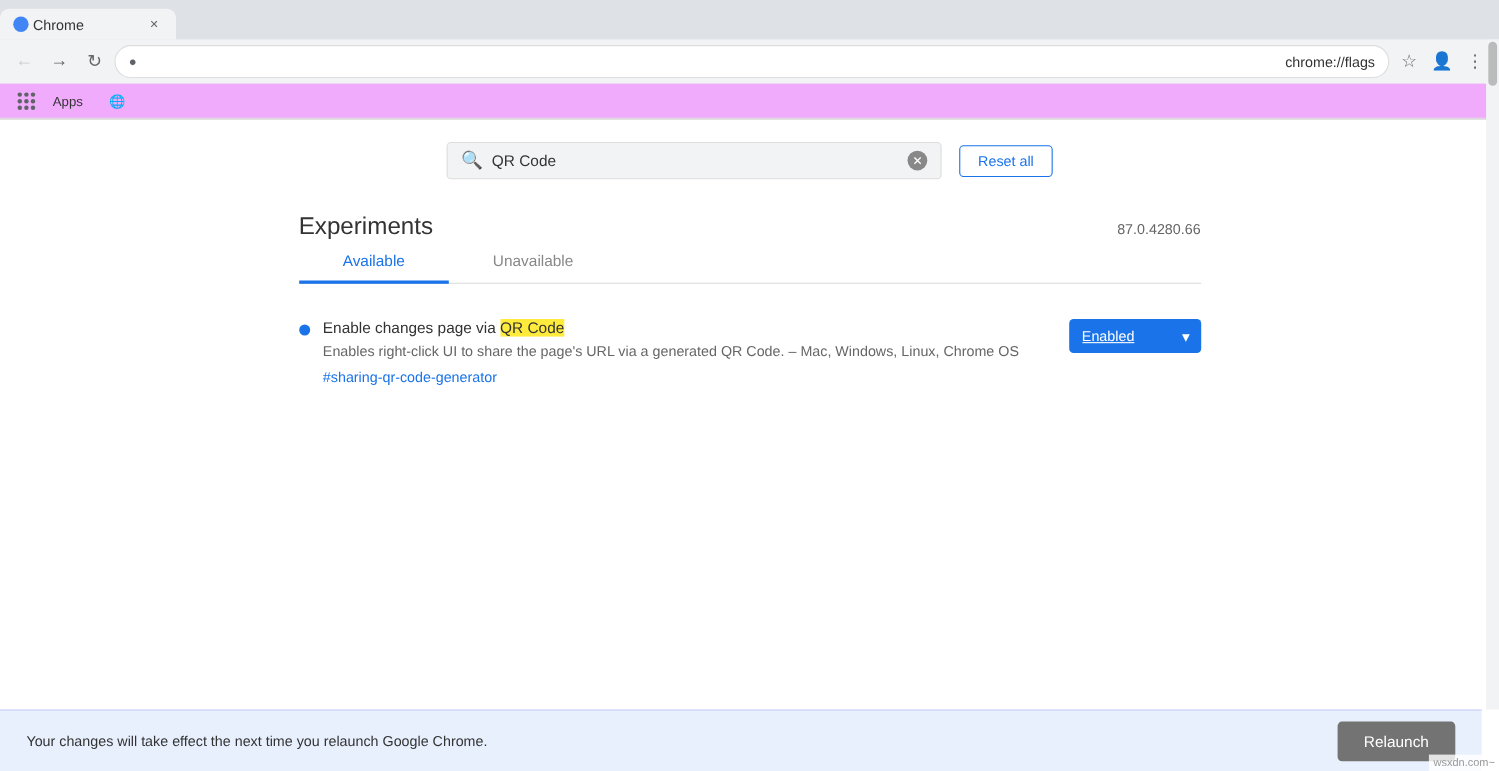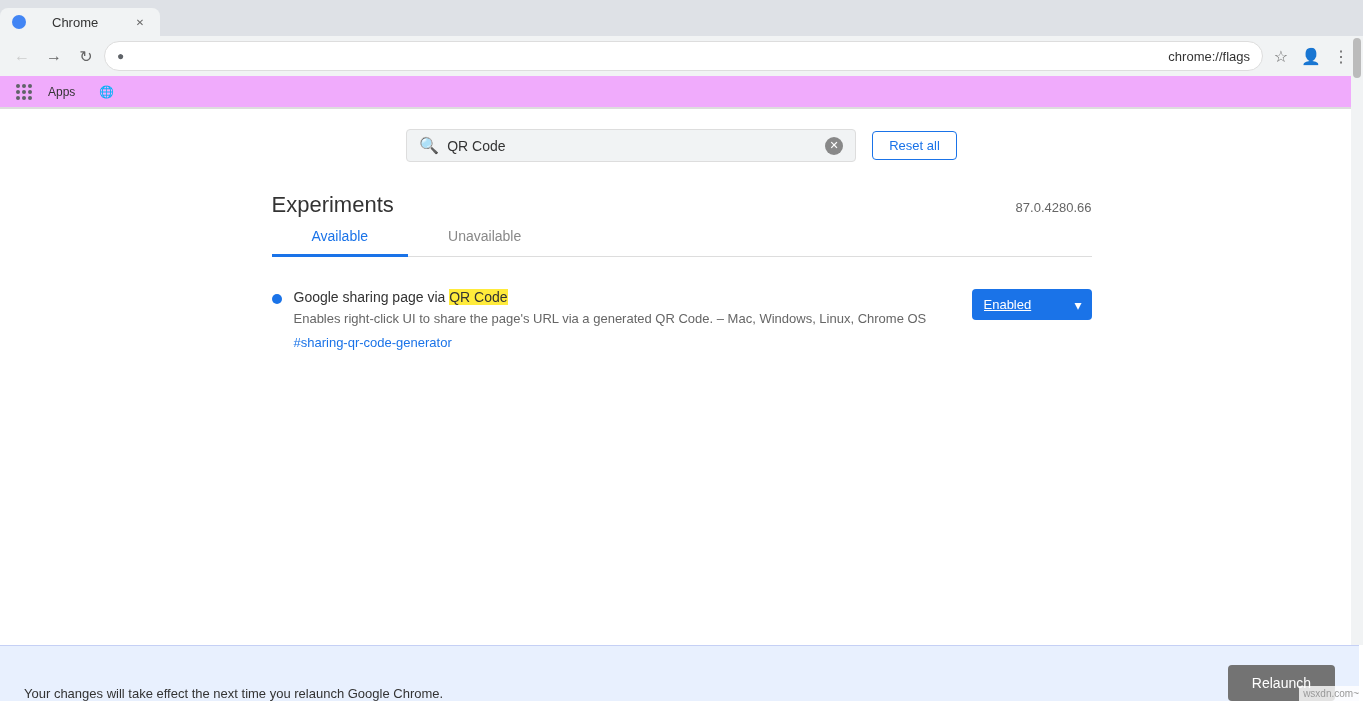--- a/index.html
+++ b/index.html
@@ -25,21 +25,21 @@
       display: flex;
       align-items: center;
       background: #f1f3f4;
       border-radius: 8px 8px 0 0;
       padding: 0 12px;
       height: 28px;
       min-width: 160px;
       max-width: 240px;
       font-size: 12px;
       color: #333;
-      gap: 26px;
+      gap: 4px;
     }
 
     .tab-favicon {
       width: 14px;
       height: 14px;
       background: #4285f4;
       border-radius: 50%;
     }
 
     .tab-title {
@@ -333,26 +333,26 @@
       color: #fff;
       pointer-events: none;
       font-size: 14px;
     }
 
     
     .bottom-bar {
       position: absolute;
       bottom: 0;
       left: 0;
-      right: 4px;
+      right: 16px;
       height: 56px;
       background: #e8f0fe;
       border-top: 1px solid #c5d0f5;
       display: flex;
-      align-items: flex-end;
+      align-items: center;
       justify-content: space-between;
       padding: 0 24px;
     }
 
     .bottom-bar-text {
       font-size: 13px;
       color: #333;
     }
 
     .relaunch-btn {
@@ -465,21 +465,21 @@
       <div class="tabs-row">
         <div class="tab-item active">Available</div>
         <div class="tab-item">Unavailable</div>
       </div>
     </div>
 
     <div class="experiment-item">
       <div class="experiment-dot"></div>
       <div class="experiment-info">
         <div class="experiment-name">
-          <span>Google sharing page via </span><span class="highlight">QR Code</span>
+          <span>Enable changes page via </span><span class="highlight">QR Code</span>
         </div>
         <div class="experiment-desc">Enables right-click UI to share the page's URL via a generated QR Code. – Mac, Windows, Linux, Chrome OS</div>
         <a class="experiment-link">#sharing-qr-code-generator</a>
       </div>
       <div class="experiment-control">
         <div class="select-wrapper">
           <select class="enabled-select">
             <option>Default</option>
             <option selected="">Enabled</option>
             <option>Disabled</option>

